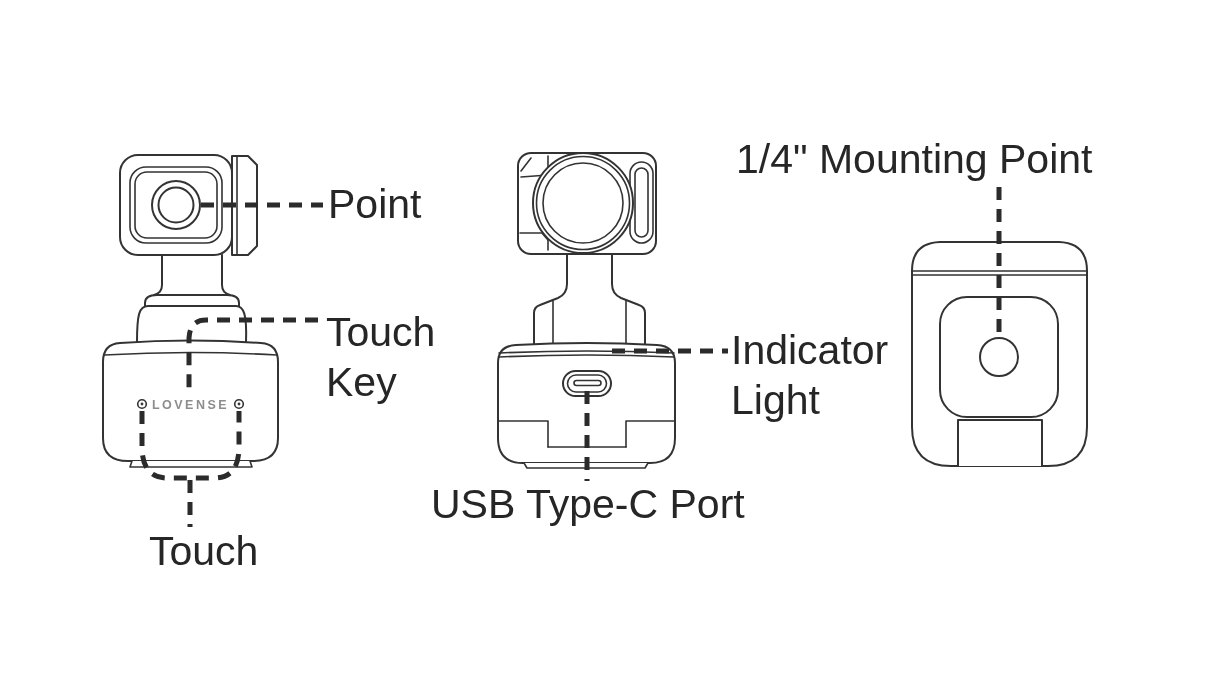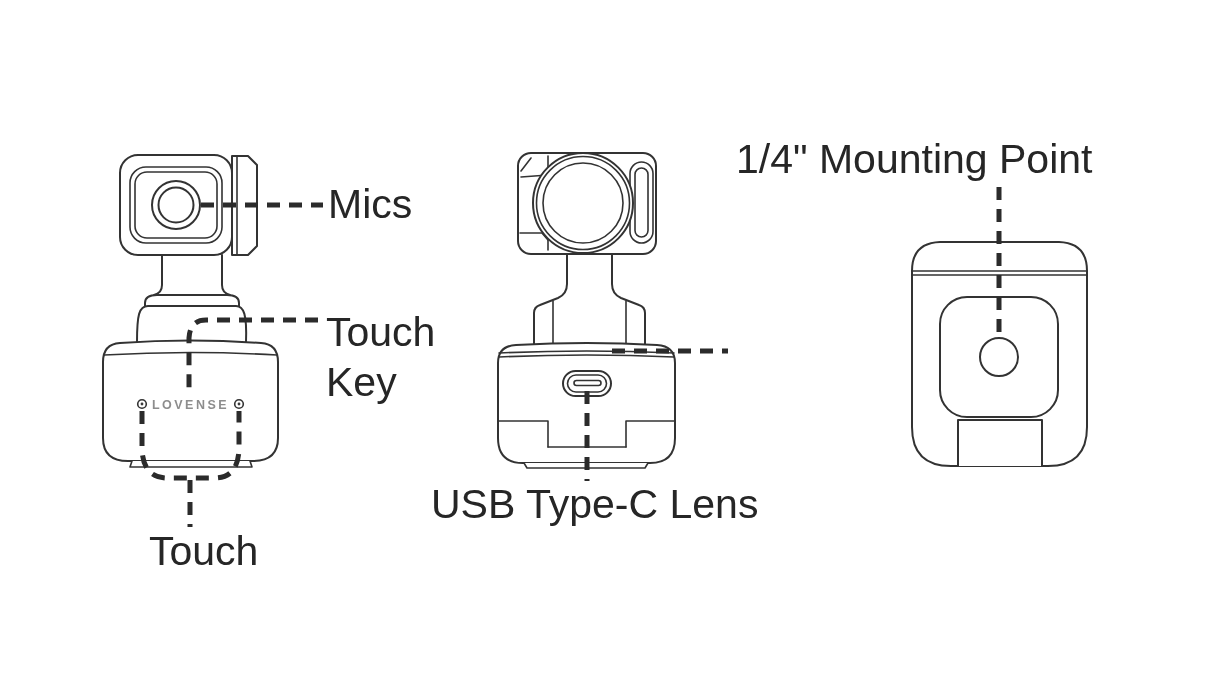--- a/index.html
+++ b/index.html
@@ -118,19 +118,21 @@
       <path class="callout" d="M201 205 H323"></path>
       <path class="callout" d="M318 320 H206 Q190 320 189 338 V393"></path>
       <path class="callout" d="M142 411 V447 Q142 477 166 478 H216 Q239 477 239 447 V411"></path>
       <path class="callout" d="M190 480 V527"></path>
       <path class="callout" d="M612 351 H728"></path>
       <path class="callout" d="M587 391 V481"></path>
       <path class="callout" d="M999 187 V335"></path>
     </g>
   </svg>
 
-  <div class="label" style="left:328px;top:179px;">Mics</div>
+  <div class="label" style="left:328px;top:179px;">Point</div>
   <div class="label" style="left:326px;top:307px;">Touch
 Key</div>
   <div class="label" style="left:149px;top:526px;">Touch</div>
-  <div class="label" style="left:431px;top:479px;">USB Type-C Lens</div>
+  <div class="label" style="left:431px;top:479px;">USB Type-C Port</div>
+  <div class="label" style="left:731px;top:325px;">Indicator
+Light</div>
   <div class="label" style="left:736px;top:134px;">1/4" Mounting Point</div>
 </div>
 
 </body></html>

